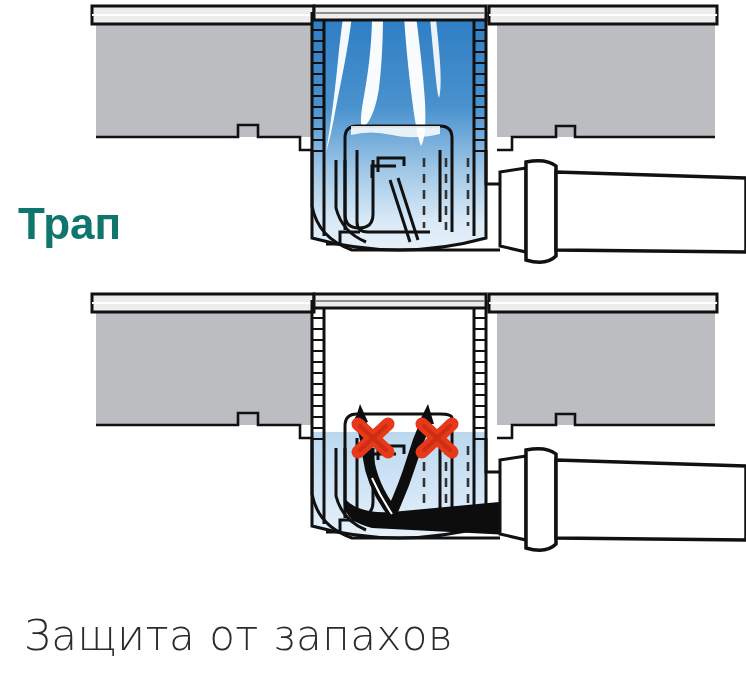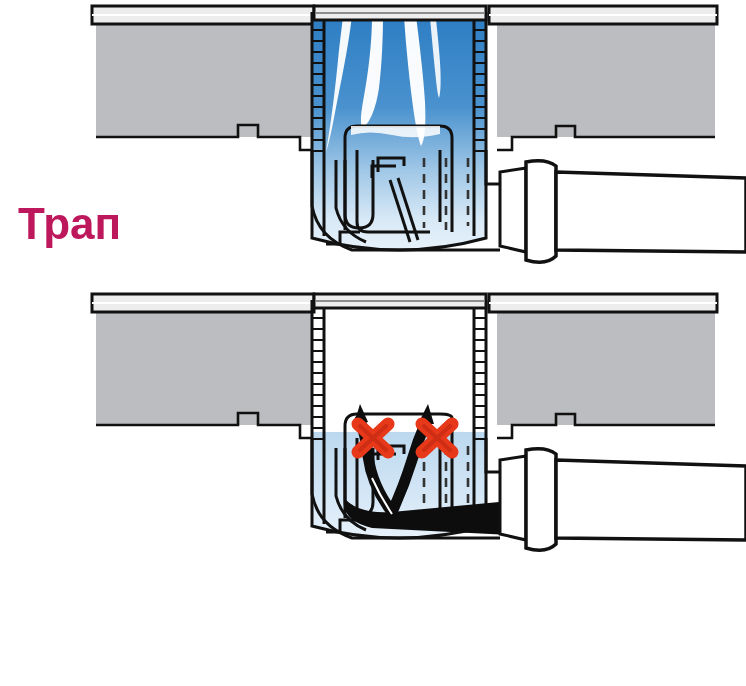--- a/index.html
+++ b/index.html
@@ -3,21 +3,21 @@
 <meta charset="utf-8">
 <style>
   html,body{margin:0;padding:0;background:#ffffff;}
   body{width:746px;height:686px;overflow:hidden;
        font-family:"Liberation Sans","DejaVu Sans",sans-serif;}
   #stage{position:relative;width:746px;height:686px;background:#fff;}
   #diagram{position:absolute;left:0;top:0;width:746px;height:686px;}
   .lbl-trap{
     position:absolute;left:18px;top:202px;
     font-family:"Liberation Sans","DejaVu Sans",sans-serif;
-    font-size:44px;font-weight:bold;color:#be185d;letter-spacing:0px;
+    font-size:44px;font-weight:bold;color:#0f766e;letter-spacing:0px;
     line-height:1;white-space:nowrap;
   }
   .lbl-caption{
     position:absolute;left:24px;top:615px;
     font-family:"DejaVu Sans","Liberation Sans",sans-serif;
     font-size:42px;font-weight:300;color:#2b2b2b;letter-spacing:0.5px;
     line-height:1;white-space:nowrap;
   }
 </style>
 </head>
@@ -278,14 +278,15 @@
 
       <g>
         <path d="M500,460 L526,456 L526,540 L500,534 Z" fill="#ffffff" stroke="#111" stroke-width="3"></path>
         <path d="M526,450 Q546,446 556,454 L556,544 Q546,554 526,548 Z" fill="#ffffff" stroke="#111" stroke-width="3.5"></path>
         <path d="M556,460 L746,466 L746,540 L556,538 Z" fill="#ffffff" stroke="#111" stroke-width="3.5"></path>
       </g>
     </g>
   </svg>
 
   <div class="lbl-trap">Трап</div>
+  <div class="lbl-caption">Защита от запахов</div>
 
 </div>
 
 </body></html>

